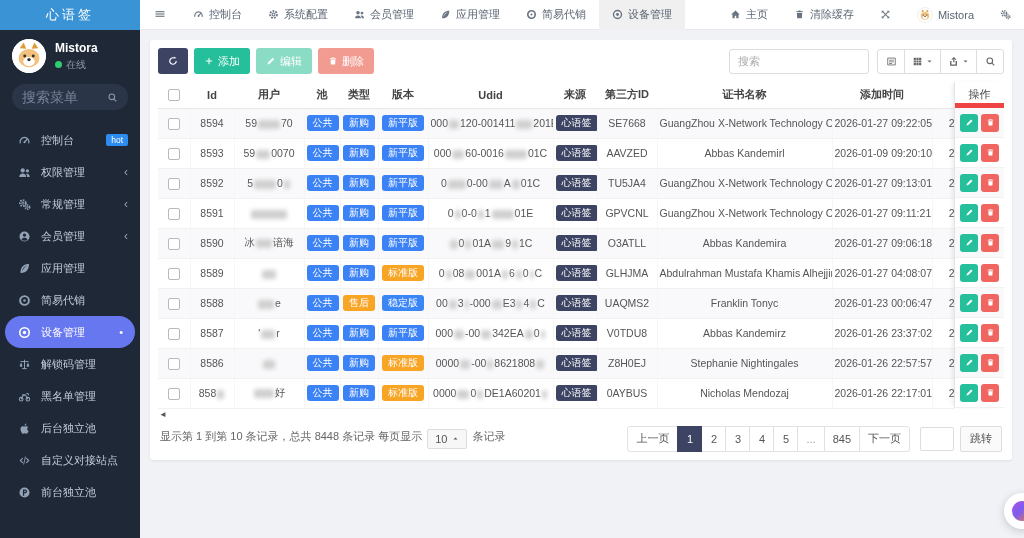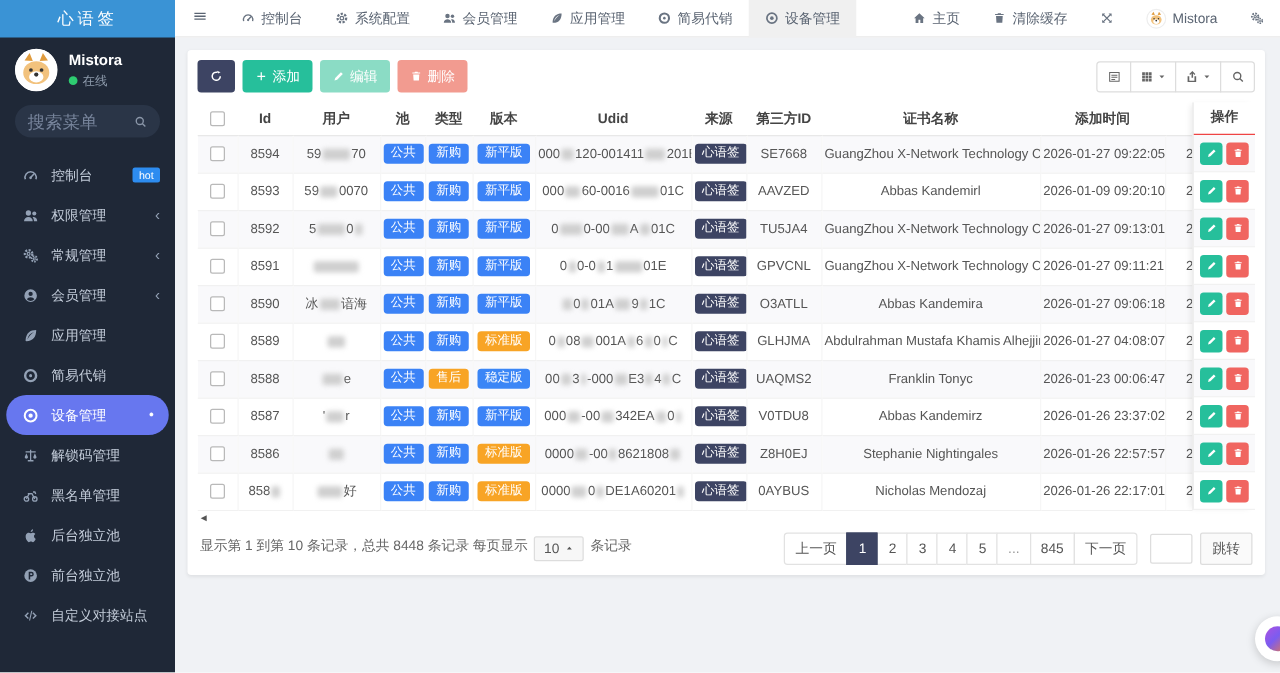--- a/index.html
+++ b/index.html
@@ -68,21 +68,21 @@
   td:first-child,th:first-child{border-left:none}
   tr.striped td{background:#f9f9fb}
   .col-check{width:32px}.col-id{width:44px}.col-user{width:70px}.col-pool{width:36px}.col-type{width:38px}
   .col-ver{width:50px}.col-udid{width:125px}.col-src{width:44px}.col-tid{width:60px}.col-cert{width:175px}
   .col-time{width:100px}.col-exp{width:60px}
   .cb{display:inline-block;width:12px;height:12px;border:1px solid #b9b9b9;border-radius:2px;background:#fff;vertical-align:middle;cursor:pointer}
   .badge{display:inline-block;padding:3px 6px;border-radius:3px;color:#fff;font-size:10px;line-height:1;white-space:nowrap}
   .b-green{background:#3b82f6}.b-orange{background:#f8a425}.b-blue{background:#3b86f6}.b-dark{background:#3d4463}
   .blur{display:inline-block;height:9px;border-radius:2px;background:#cfcfcf;filter:blur(2px);vertical-align:middle;margin:0 1px}
   .ops{position:absolute;top:0;right:0;width:50px;background:#fff;border-left:1px solid #e4e4e4;box-shadow:-3px 0 5px -2px rgba(0,0,0,.09)}
-  .ops-h{height:26px;line-height:25px;text-align:center;font-weight:bold;color:#444;font-size:11px;border-bottom:1px solid #ef4444;background:#fff}
+  .ops-h{height:26px;line-height:25px;text-align:center;font-weight:normal;color:#444;font-size:11px;border-bottom:5px solid #ef4444;background:#fff}
   .ops-r{height:30px;display:flex;align-items:center;justify-content:center;gap:3px;border-bottom:1px solid #f1f1f1;background:#fff}
   .ops-r.striped{background:#f9f9fb}
   .op-btn{width:18px;height:18px;border:none;border-radius:3px;display:flex;align-items:center;justify-content:center;color:#fff;cursor:pointer;padding:0}
   .op-btn .ic{width:9px;height:9px}
   .op-edit{background:#26bf9b}.op-del{background:#f06560}
   .harrow{height:10px;line-height:9px;font-size:8px;color:#555;padding-left:1px;margin-top:1px}
 
   
   .tfoot{display:flex;align-items:center;margin-top:6px;padding:0 2px}
   .info{color:#666;display:flex;align-items:flex-start;gap:5px;white-space:nowrap}
@@ -313,29 +313,29 @@
         <span>黑名单管理</span>
       </div>
       <div class="m-item">
         <svg class="ic" viewBox="0 0 16 16">
           <use href="#s-apple"></use>
         </svg>
         <span>后台独立池</span>
       </div>
       <div class="m-item">
         <svg class="ic" viewBox="0 0 16 16">
+          <use href="#s-code"></use>
+        </svg>
+        <span>自定义对接站点</span>
+      </div>
+      <div class="m-item">
+        <svg class="ic" viewBox="0 0 16 16">
           <use href="#s-frontpool"></use>
         </svg>
         <span>前台独立池</span>
-      </div>
-      <div class="m-item">
-        <svg class="ic" viewBox="0 0 16 16">
-          <use href="#s-code"></use>
-        </svg>
-        <span>自定义对接站点</span>
       </div>
     </div>
 </div>
 
 <div class="navbar">
   <span class="nav-burger"><svg class="ic" viewBox="0 0 16 16">
         <use href="#s-menu"></use>
       </svg></span>
   <span id="topnav-items" style="display:flex;align-items:center">
       <span class="nav-item">
@@ -428,20 +428,21 @@
           </svg>
           <span>编辑</span>
         </button>
       <button class="btn btn-del">
           <svg class="ic" viewBox="0 0 16 16">
             <use href="#s-trash"></use>
           </svg>
           <span>删除</span>
         </button>
       <span class="tb-right">
+        <input class="tb-search" placeholder="搜索" style="">
         <span class="btn-group">
           <button class="gbtn">
               <svg class="ic" viewBox="0 0 16 16">
                 <use href="#s-cardview"></use>
               </svg>
             </button>
           <button class="gbtn">
               <svg class="ic" viewBox="0 0 16 16">
                 <use href="#s-grid"></use>
               </svg>

